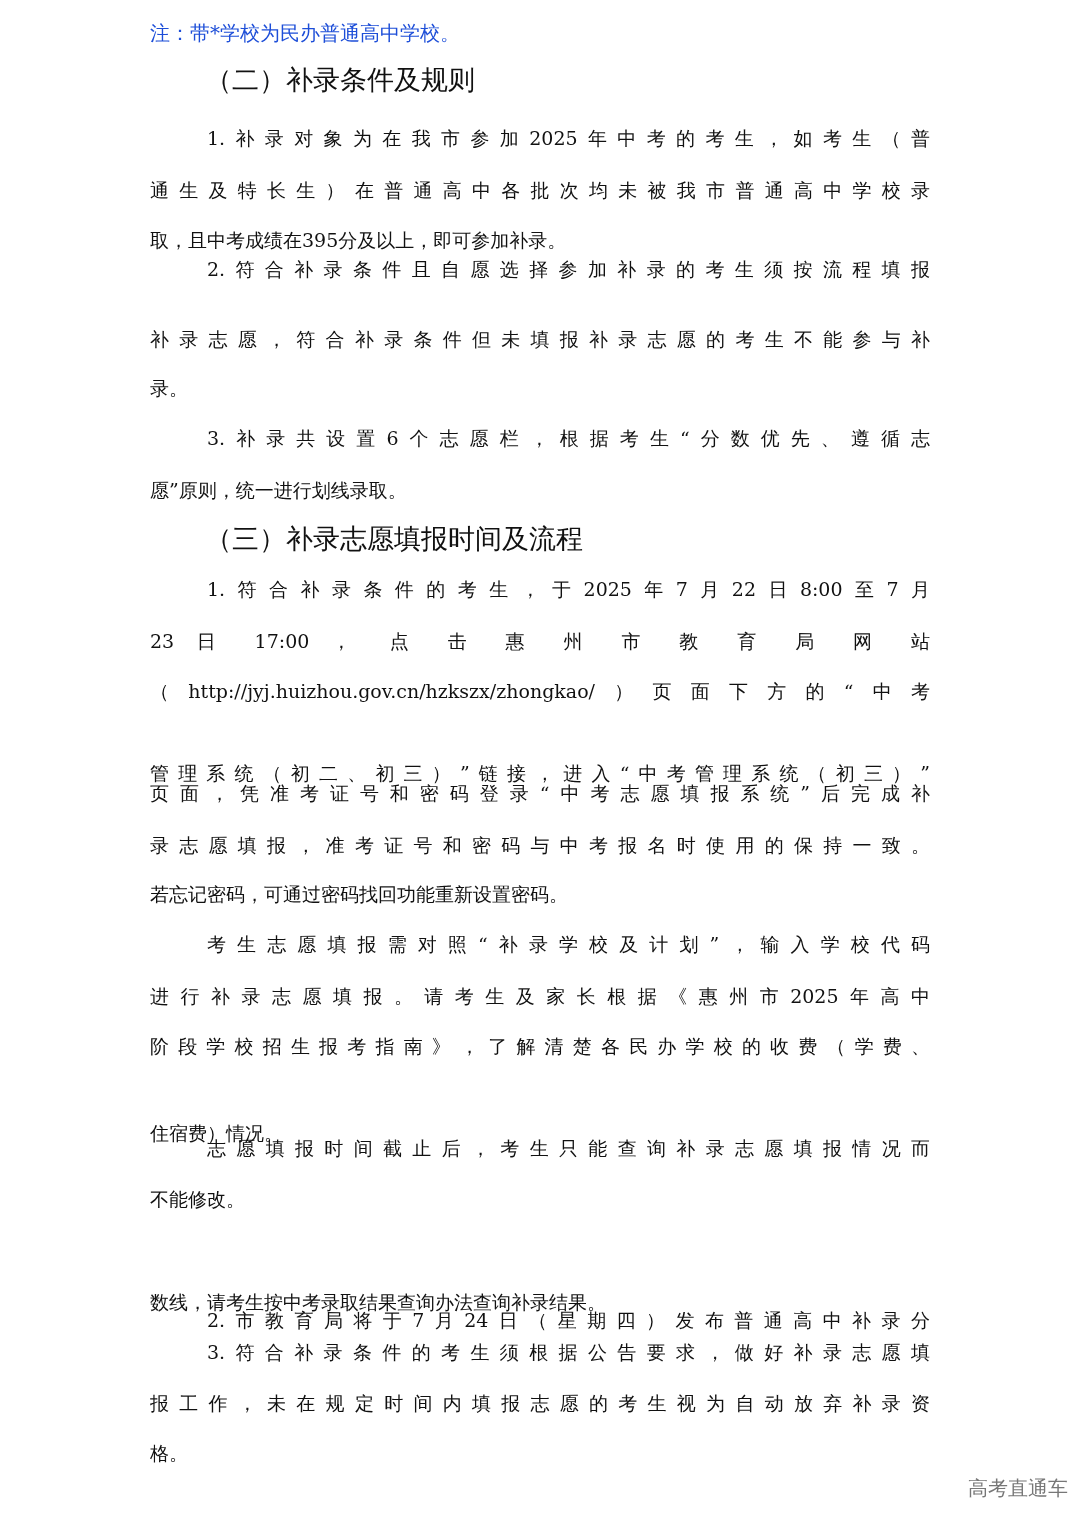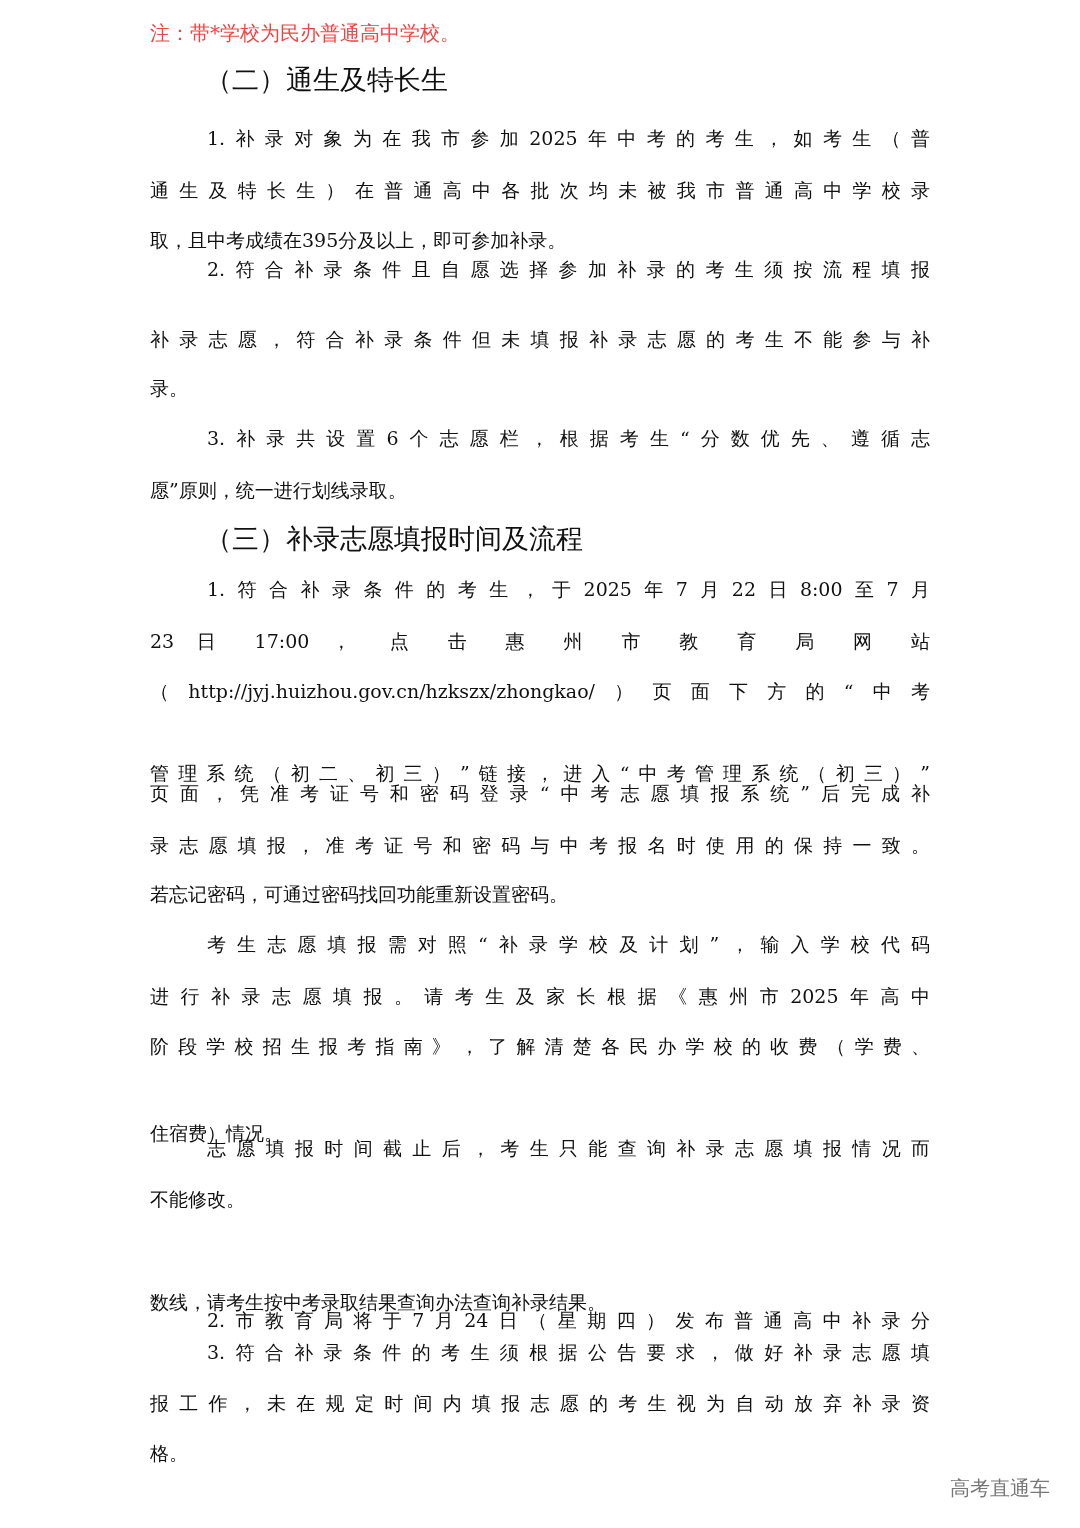--- a/index.html
+++ b/index.html
@@ -1,32 +1,32 @@
 <!DOCTYPE html>
 <html><head>
 <meta charset="utf-8">
 <style>
   html, body { margin:0; padding:0; background:#ffffff; }
   body { width:1080px; height:1528px; position:relative; overflow:hidden;
          font-family: "DejaVu Serif", "Liberation Serif", serif; color:#111; }
-  .note { position:absolute; left:150px; top:20px; font-size:20px; color:#ef4444; }
+  .note { position:absolute; left:150px; top:20px; font-size:20px; color:#1d4ed8; }
   .line { position:absolute; left:150px; width:780px; font-size:19px; line-height:34px;
           white-space:nowrap; text-align:justify; text-align-last:justify; }
   .line.last { text-align-last:left; }
   .line.indent { left:207px; width:723px; }
   .heading { position:absolute; left:205px; font-size:27px; line-height:34px; white-space:nowrap; }
-  .watermark { position:absolute; right:30px; top:1475px; font-family:"DejaVu Sans", sans-serif;
+  .watermark { position:absolute; right:12px; top:1475px; font-family:"DejaVu Sans", sans-serif;
                font-size:20px; color:#777; }
 </style>
 </head>
 <body>
 
 <div class="note">注：带*学校为民办普通高中学校。</div>
 
-<div class="heading" style="top:63px">（二）通生及特长生</div>
+<div class="heading" style="top:63px">（二）补录条件及规则</div>
 
 <div class="line indent" style="top:121px">1.补录对象为在我市参加2025年中考的考生，如考生（普</div>
 <div class="line" style="top:173px">通生及特长生）在普通高中各批次均未被我市普通高中学校录</div>
 <div class="line last" style="top:223px">取，且中考成绩在395分及以上，即可参加补录。</div>
 
 <div class="line indent" style="top:252px">2.符合补录条件且自愿选择参加补录的考生须按流程填报</div>
 <div class="line" style="top:322px">补录志愿，符合补录条件但未填报补录志愿的考生不能参与补</div>
 <div class="line last" style="top:371px">录。</div>
 
 <div class="line indent" style="top:421px">3.补录共设置6个志愿栏，根据考生“分数优先、遵循志</div>

